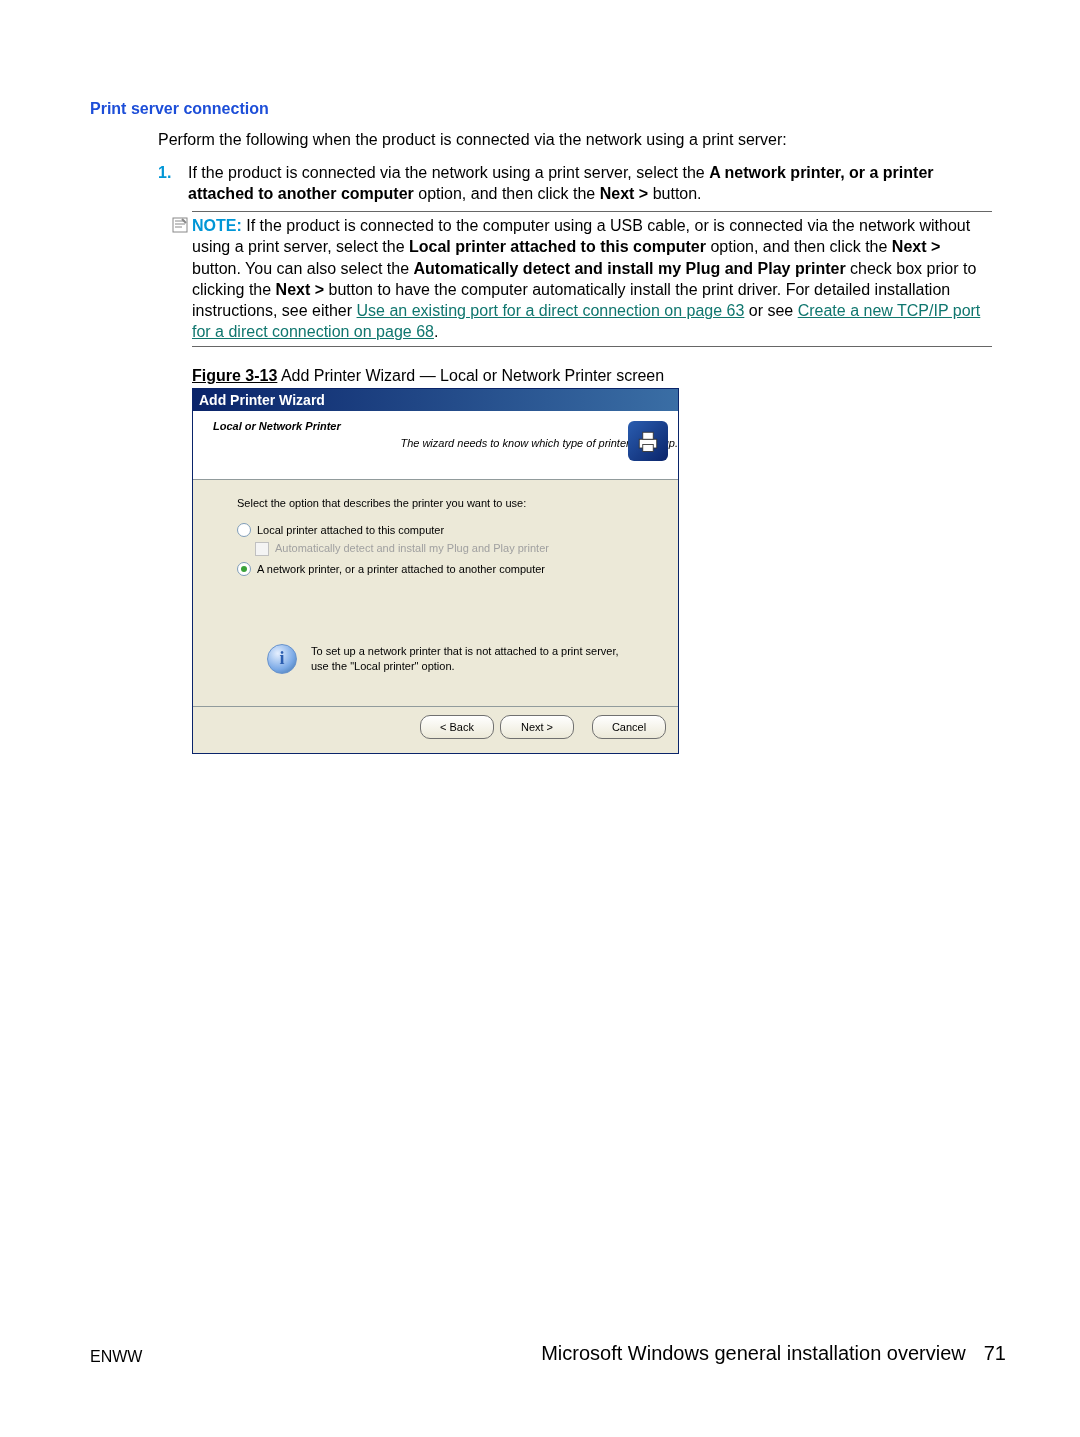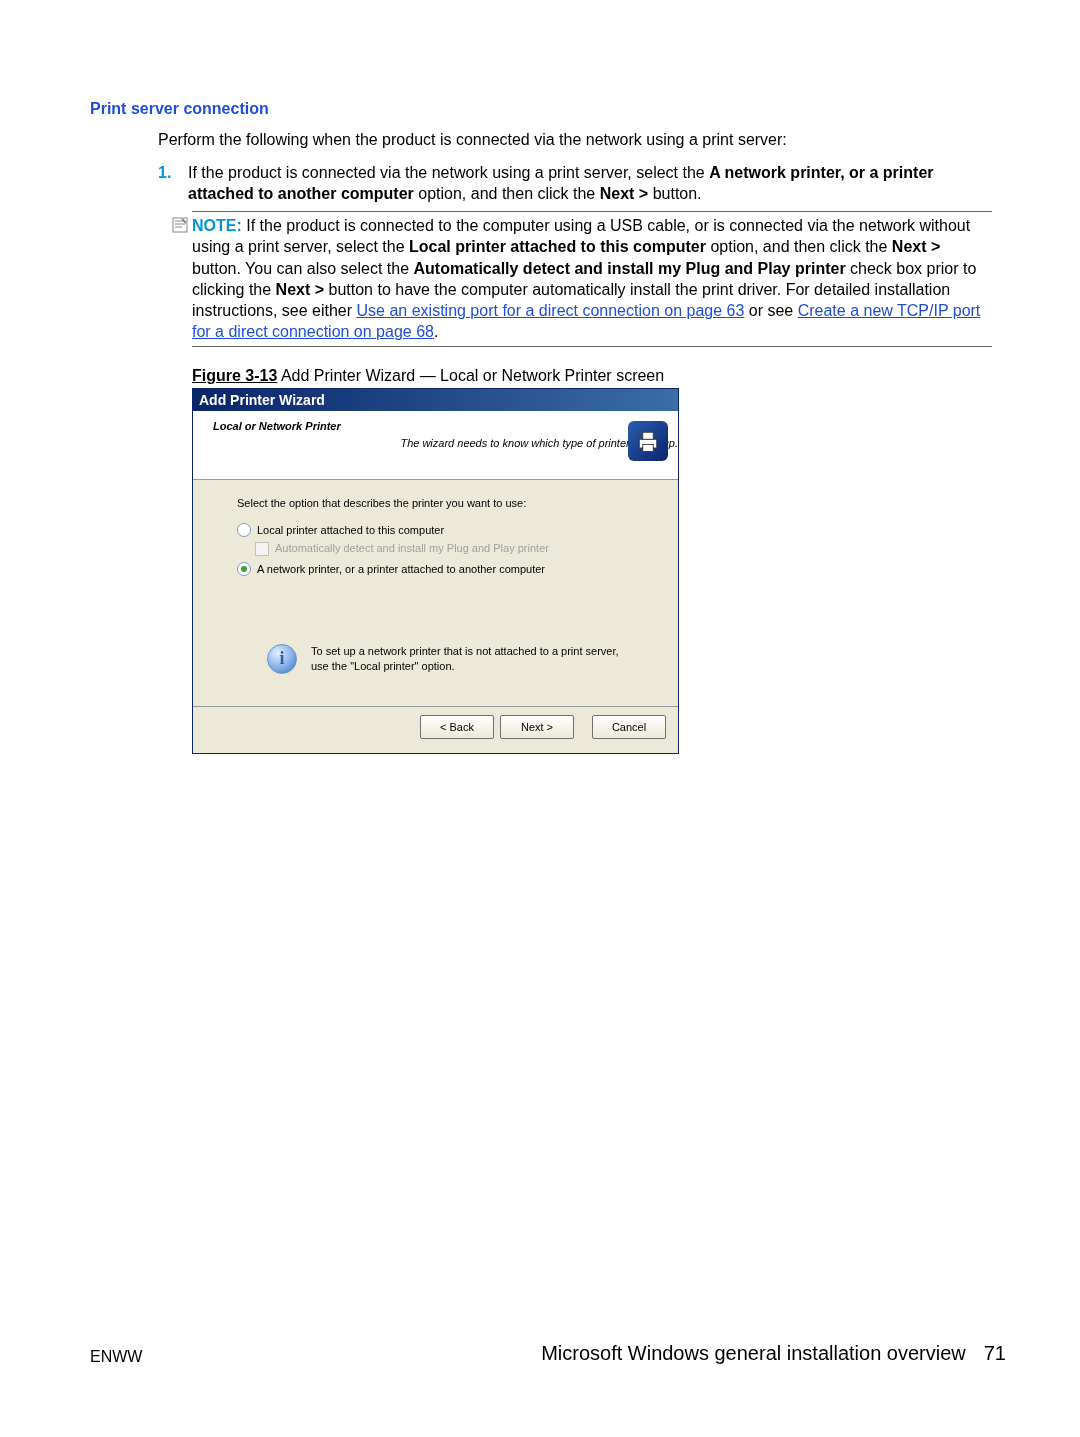--- a/index.html
+++ b/index.html
@@ -68,21 +68,21 @@
     width: 16px;
     height: 16px;
   }
   .note-label {
     font-weight: bold;
     color: #0096d6;
   }
   .note-text {
   }
   a.xref {
-    color: #1d4ed8;
+    color: #0f766e;
     text-decoration: underline;
   }
 
   .figure-caption {
     position: absolute;
     left: 192px;
     top: 365px;
     font-size: 16px;
   }
   .fig-prefix { font-weight: bold; text-decoration: underline; }
@@ -207,21 +207,21 @@
     align-items: center;
     padding-right: 12px;
     gap: 6px;
   }
   .win-btn {
     width: 72px;
     height: 22px;
     font-size: 11px;
     border: 1px solid #707070;
     background: linear-gradient(#fff, #ece9d8);
-    border-radius: 2px;
+    border-radius: 10px;
     display: flex;
     align-items: center;
     justify-content: center;
   }
   .gap { width: 6px; }
 
   
   .footer-left {
     position: absolute;
     left: 90px;

